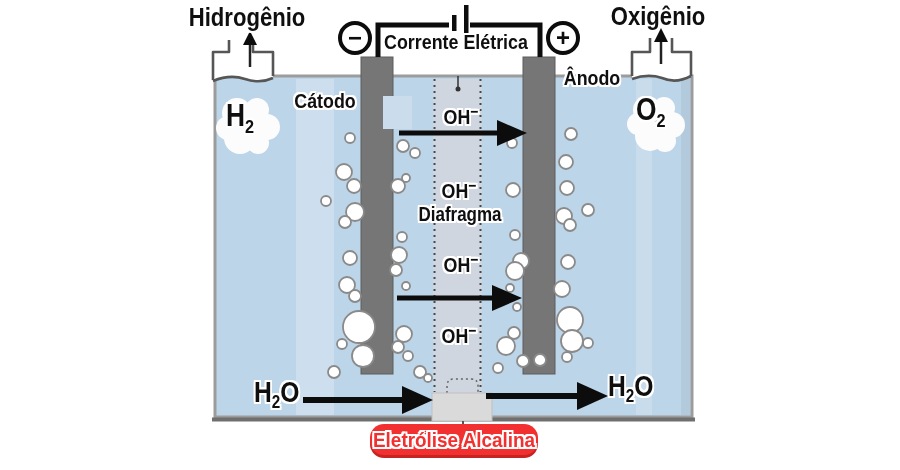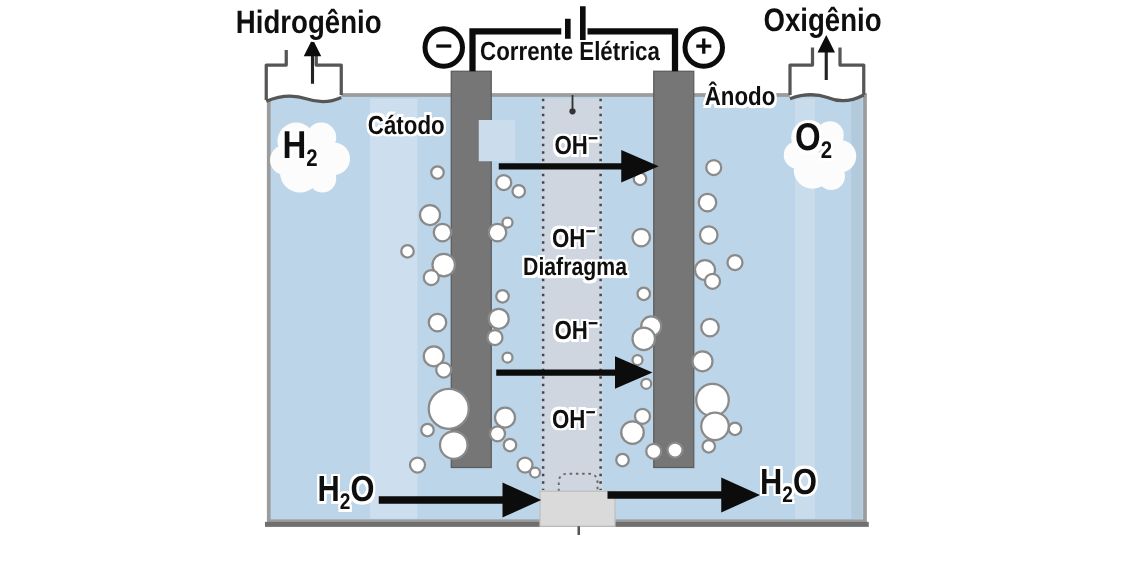--- a/index.html
+++ b/index.html
@@ -239,14 +239,17 @@
     <span>H</span><sub>2</sub><span>O</span>
   </div>
 
   <div class="terminal" style="left:338px;top:21px">
     <span>−</span>
   </div>
   <div class="terminal" style="left:546px;top:21px">
     <span>+</span>
   </div>
 
+  <div class="badge">
+    <span class="badge-text">Eletrólise Alcalina</span>
+  </div>
 
 </div>
 
 </body></html>

